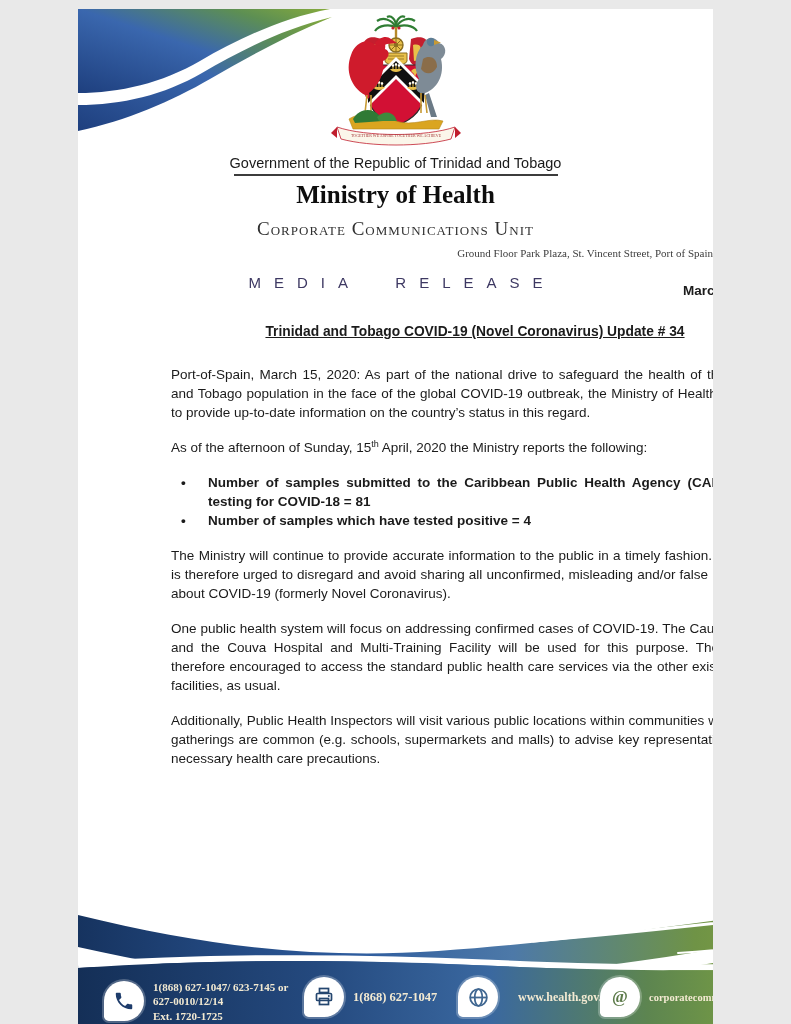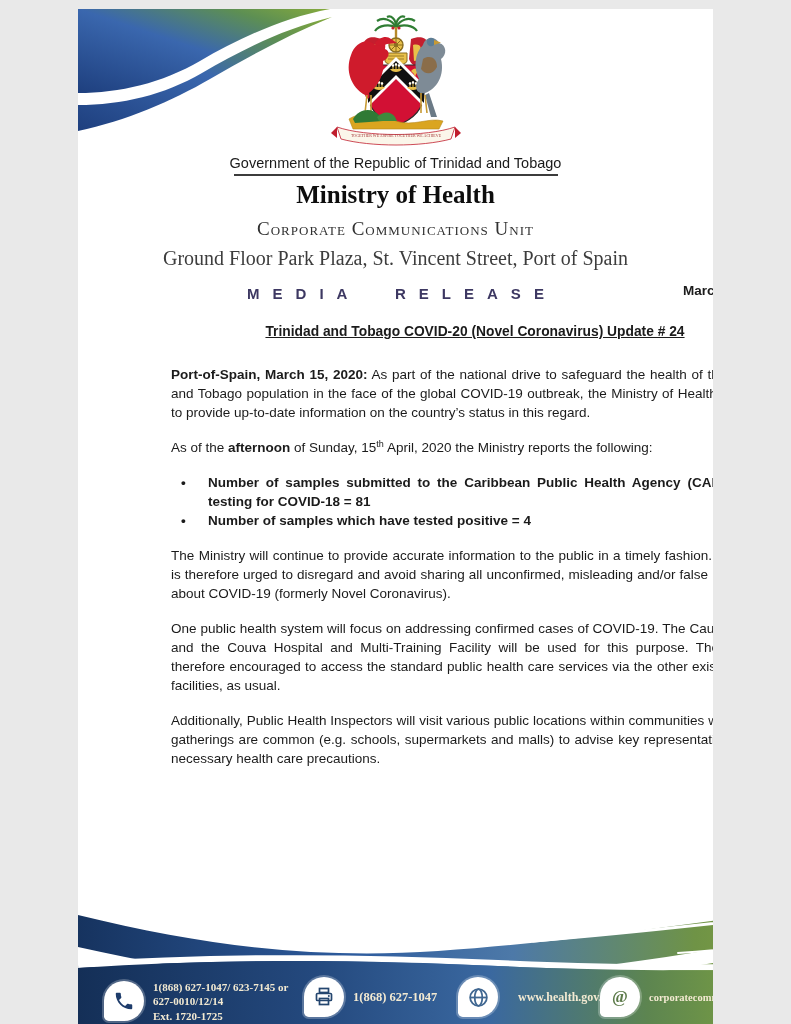--- a/index.html
+++ b/index.html
@@ -9,28 +9,28 @@
   }
   
   .top-swoosh{position:absolute;top:0;left:0;}
   
   .masthead{position:absolute;top:6px;left:0;width:100%;text-align:center;}
   .coat{display:block;margin:0 auto;}
   .gov-line{font-size:14.5px;color:#1a1a1a;margin-top:6px;}
   .gov-rule{width:324px;border:none;border-top:2px solid #3c3c3c;margin:3px auto 5px;}
   .ministry{font-family:"Liberation Serif",serif;font-weight:bold;font-size:25px;color:#0d0d0d;margin:2px 0 9px;}
   .unit{font-family:"Liberation Serif",serif;font-variant:small-caps;font-size:19px;letter-spacing:1px;color:#313131;margin-bottom:7px;}
-  .address{font-family:"Liberation Serif",serif;font-size:20px;color:#3d3d3d;margin-bottom:15px;}
-  .media-release{font-size:15px;font-weight:bold;color:#3d3862;letter-spacing:13px;word-spacing:18px;padding-left:13px;}
+  .address{font-family:"Liberation Serif",serif;font-size:11px;color:#3d3d3d;margin-bottom:15px;text-align:right;}
+  .media-release{font-size:15px;font-weight:normal;color:#3d3862;letter-spacing:13px;word-spacing:18px;padding-left:13px;}
   
   .doc{position:absolute;left:93px;top:272px;width:608px;font-size:13.5px;line-height:19px;}
   .date-line{text-align:right;font-weight:bold;margin:0 0 22px;}
   .doc-title{text-align:center;font-weight:bold;text-decoration:underline;margin:0 0 24px;font-size:13.8px;}
   p.para{text-align:justify;margin:0 0 16px;}
-  .lead-bold,.inline-bold{font-weight:bold;}
+  .lead-bold,.inline-bold{font-weight:normal;}
   sup{font-size:9px;line-height:0;}
   ul.bullets{margin:0 0 16px;padding:0 0 0 37px;list-style:none;}
   ul.bullets li{font-weight:bold;position:relative;text-align:justify;margin:0;}
   ul.bullets li::before{content:"\2022";position:absolute;left:-27px;top:0;}
   
   .bottom-wave{position:absolute;left:0;bottom:0;}
   .footer-items{position:absolute;left:0;bottom:0;width:791px;height:74px;}
   .contact{position:absolute;display:flex;align-items:center;gap:9px;}
   .badge{width:40px;height:40px;background:#fff;border-radius:50% 50% 50% 12%;
          display:flex;align-items:center;justify-content:center;flex:0 0 auto;
@@ -156,21 +156,21 @@
     <div class="gov-line">Government of the Republic of Trinidad and Tobago</div>
     <hr class="gov-rule">
     <div class="ministry">Ministry of Health</div>
     <div class="unit">Corporate Communications Unit</div>
     <div class="address">Ground Floor Park Plaza, St. Vincent Street, Port of Spain</div>
     <div class="media-release">MEDIA RELEASE</div>
   </div>
 
   <div class="doc">
     <div class="date-line">March 15, 2020</div>
-    <div class="doc-title">Trinidad and Tobago COVID-20 (Novel Coronavirus) Update # 24</div>
+    <div class="doc-title">Trinidad and Tobago COVID-19 (Novel Coronavirus) Update # 34</div>
 
     <p class="para"><span class="lead-bold">Port-of-Spain, March 15, 2020:</span><span> As part of the national drive to safeguard the health of the Trinidad and Tobago population in the face of the global COVID-19 outbreak, the Ministry of Health continues to provide up-to-date information on the country’s status in this regard.</span></p>
 
     <p class="para"><span>As of the </span><span class="inline-bold">afternoon</span><span> of Sunday, 15</span><sup>th</sup><span> April, 2020 the Ministry reports the following:</span></p>
 
     <ul class="bullets">
       <li>Number of samples submitted to the Caribbean Public Health Agency (CARPHA) for testing for COVID-18 = 81</li>
       <li>Number of samples which have tested positive = 4</li>
     </ul>
 

